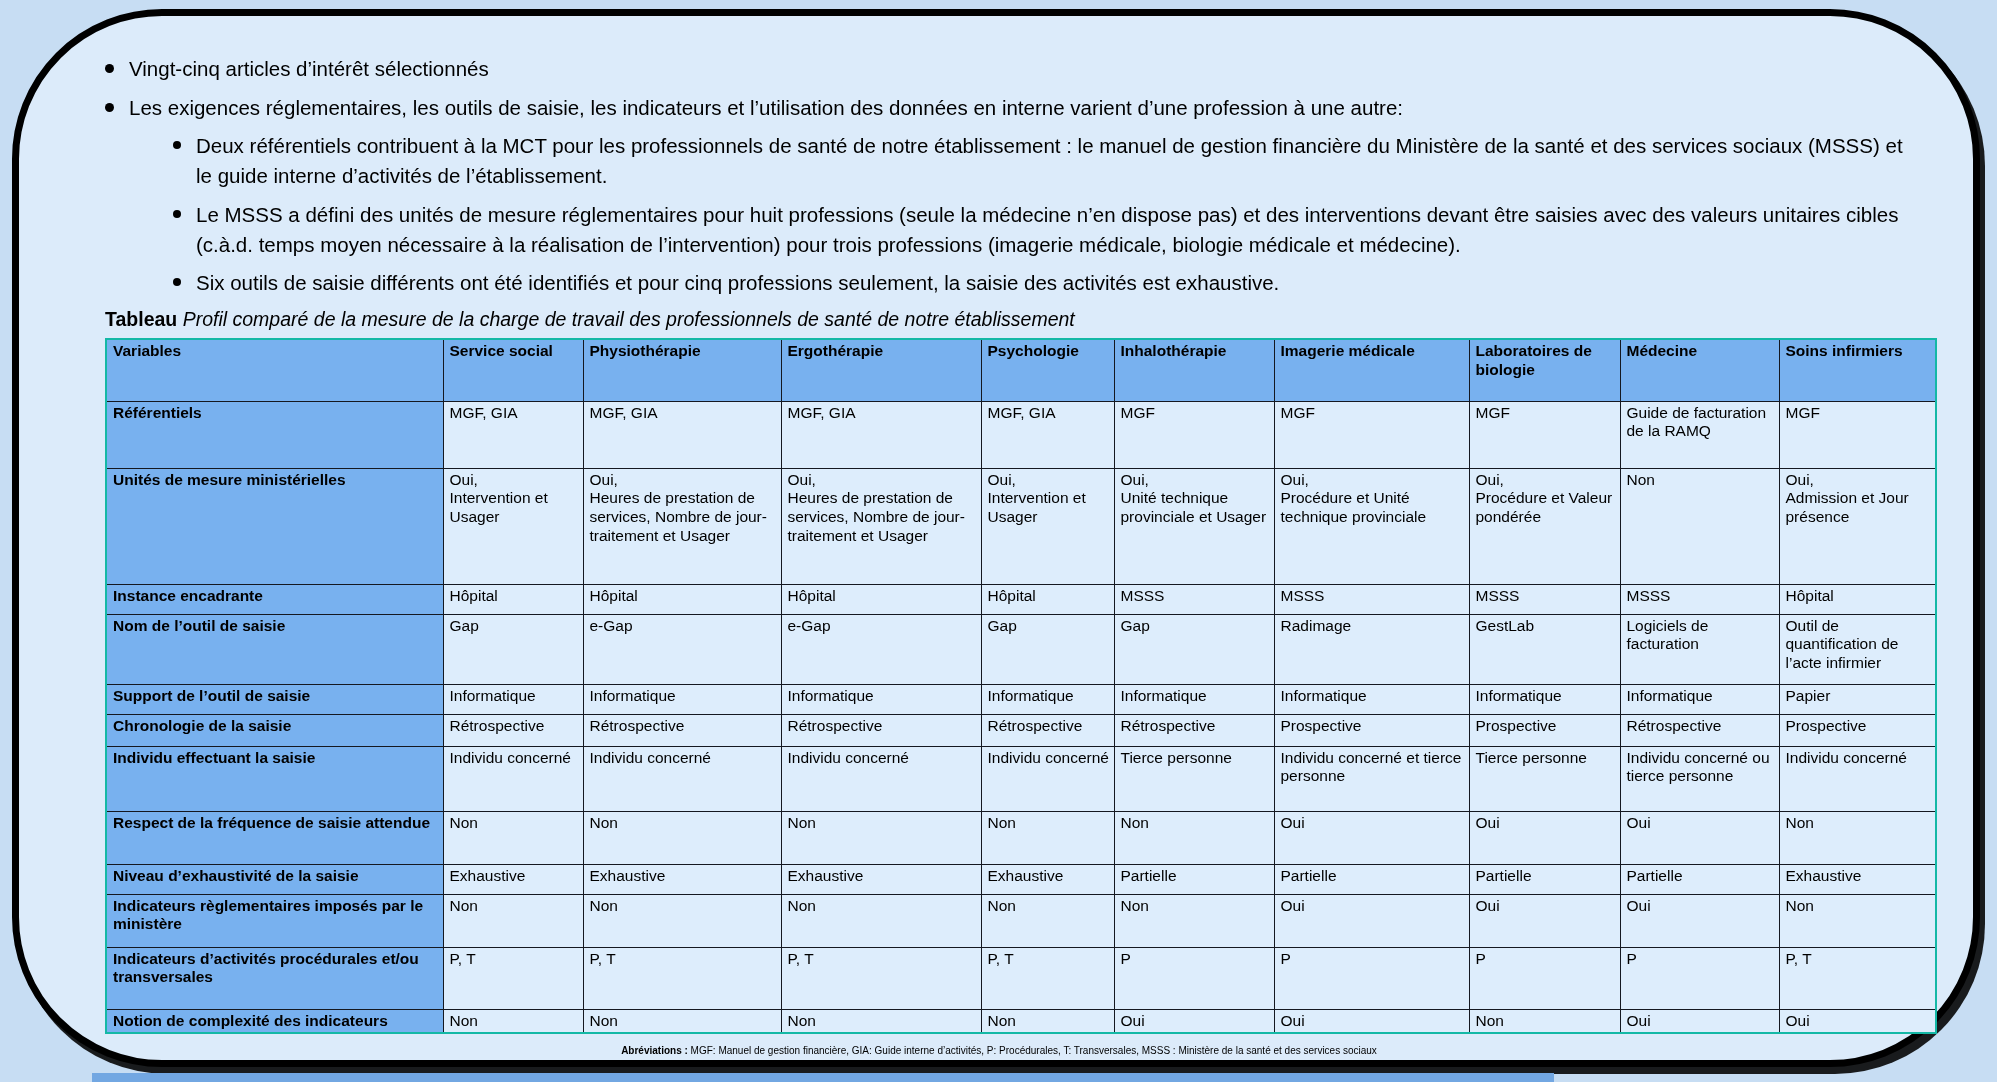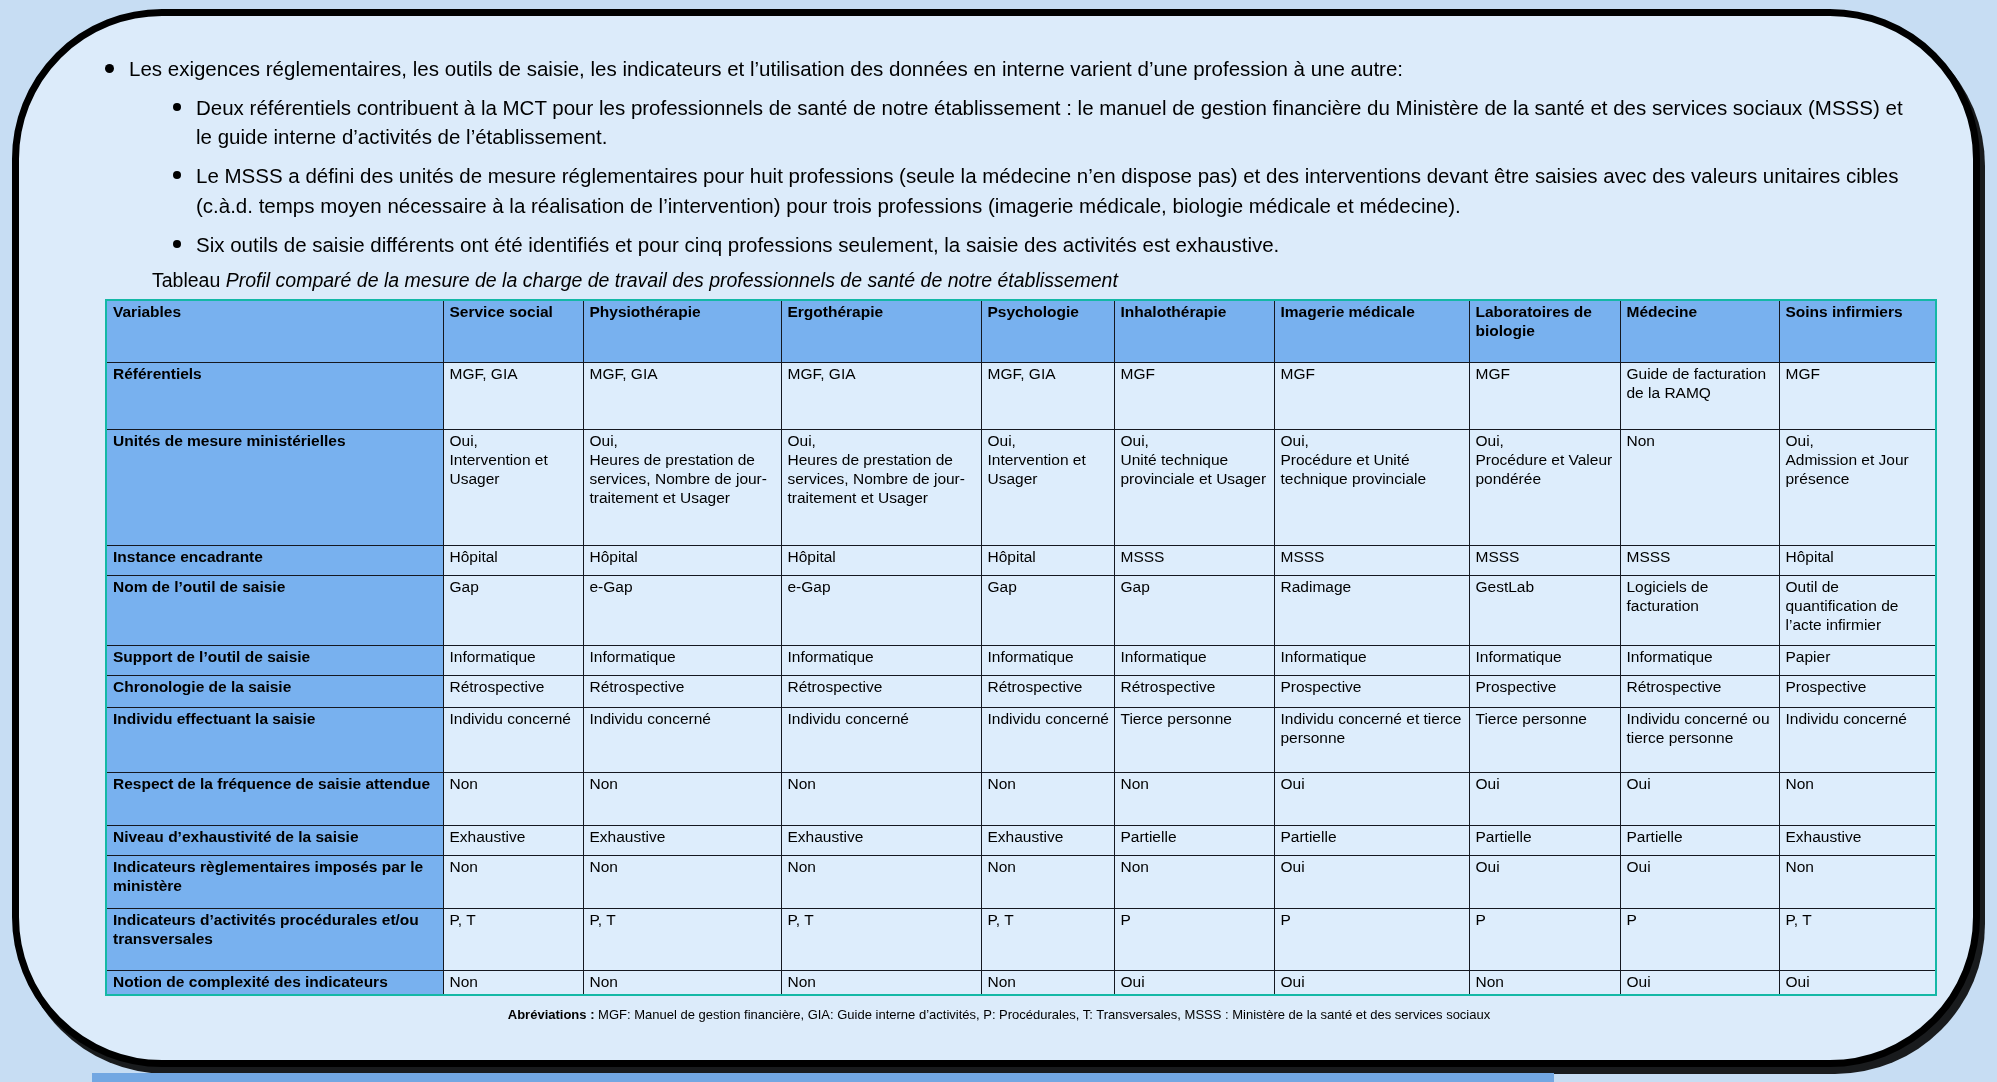--- a/index.html
+++ b/index.html
@@ -26,21 +26,21 @@
   }
   .bullet { display:flex; align-items:flex-start; }
   .bullet .dot {
     flex:none; width:9px; height:9px; border-radius:50%;
     background:#000; margin:10px 15px 0 0;
   }
   .bullet.l1 { margin:0 0 9px 24px; font-size:20.5px; line-height:1.45; }
   .bullet.l2 { margin:0 0 9px 92px; font-size:20.5px; line-height:1.45; }
   .bullet.l2 .dot { width:8px; height:8px; }
   .caption { margin:10px 0 7px 24px; font-size:19.5px; }
-  .caption .cap-label { font-weight:normal;margin-left:47px; }
+  .caption .cap-label { font-weight:bold; }
   .caption .cap-text { font-style:italic; }
   table.cmp {
     border-collapse:collapse; table-layout:fixed;
     width:1832px; margin-left:24px;
     border:2px solid #14b8a6;
   }
   table.cmp th, table.cmp td {
     border:1px solid #141821;
     padding:2px 4px 2px 6px;
     vertical-align:top;
@@ -55,36 +55,40 @@
     font-weight:bold;
   }
   table.cmp td {
     background:#ddedfc;
     font-weight:normal;
     white-space:pre-line;
   }
   .footnote {
     margin-top:11px;
     text-align:center;
-    font-size:13px;
+    font-size:10px;
   }
   .footnote .fn-label { font-weight:bold; }
   .bottom-strip {
     position:absolute; left:92px; bottom:0;
     width:1462px; height:9px;
     background:#72a7e2;
     z-index:6;
   }
 </style>
 </head>
 <body>
 
 <div class="frame">
   <div class="content">
     <div id="bullets">
+        <div class="bullet l1">
+          <span class="dot"></span>
+          <span>Vingt-cinq articles d’intérêt sélectionnés</span>
+        </div>
         <div class="bullet l1">
           <span class="dot"></span>
           <span>Les exigences réglementaires, les outils de saisie, les indicateurs et l’utilisation des données en interne varient d’une profession à une autre:</span>
         </div>
         <div class="bullet l2">
           <span class="dot"></span>
           <span>Deux référentiels contribuent à la MCT pour les professionnels de santé de notre établissement : le manuel de gestion financière du Ministère de la santé et des services sociaux (MSSS) et le guide interne d’activités de l’établissement.</span>
         </div>
         <div class="bullet l2">
           <span class="dot"></span>

